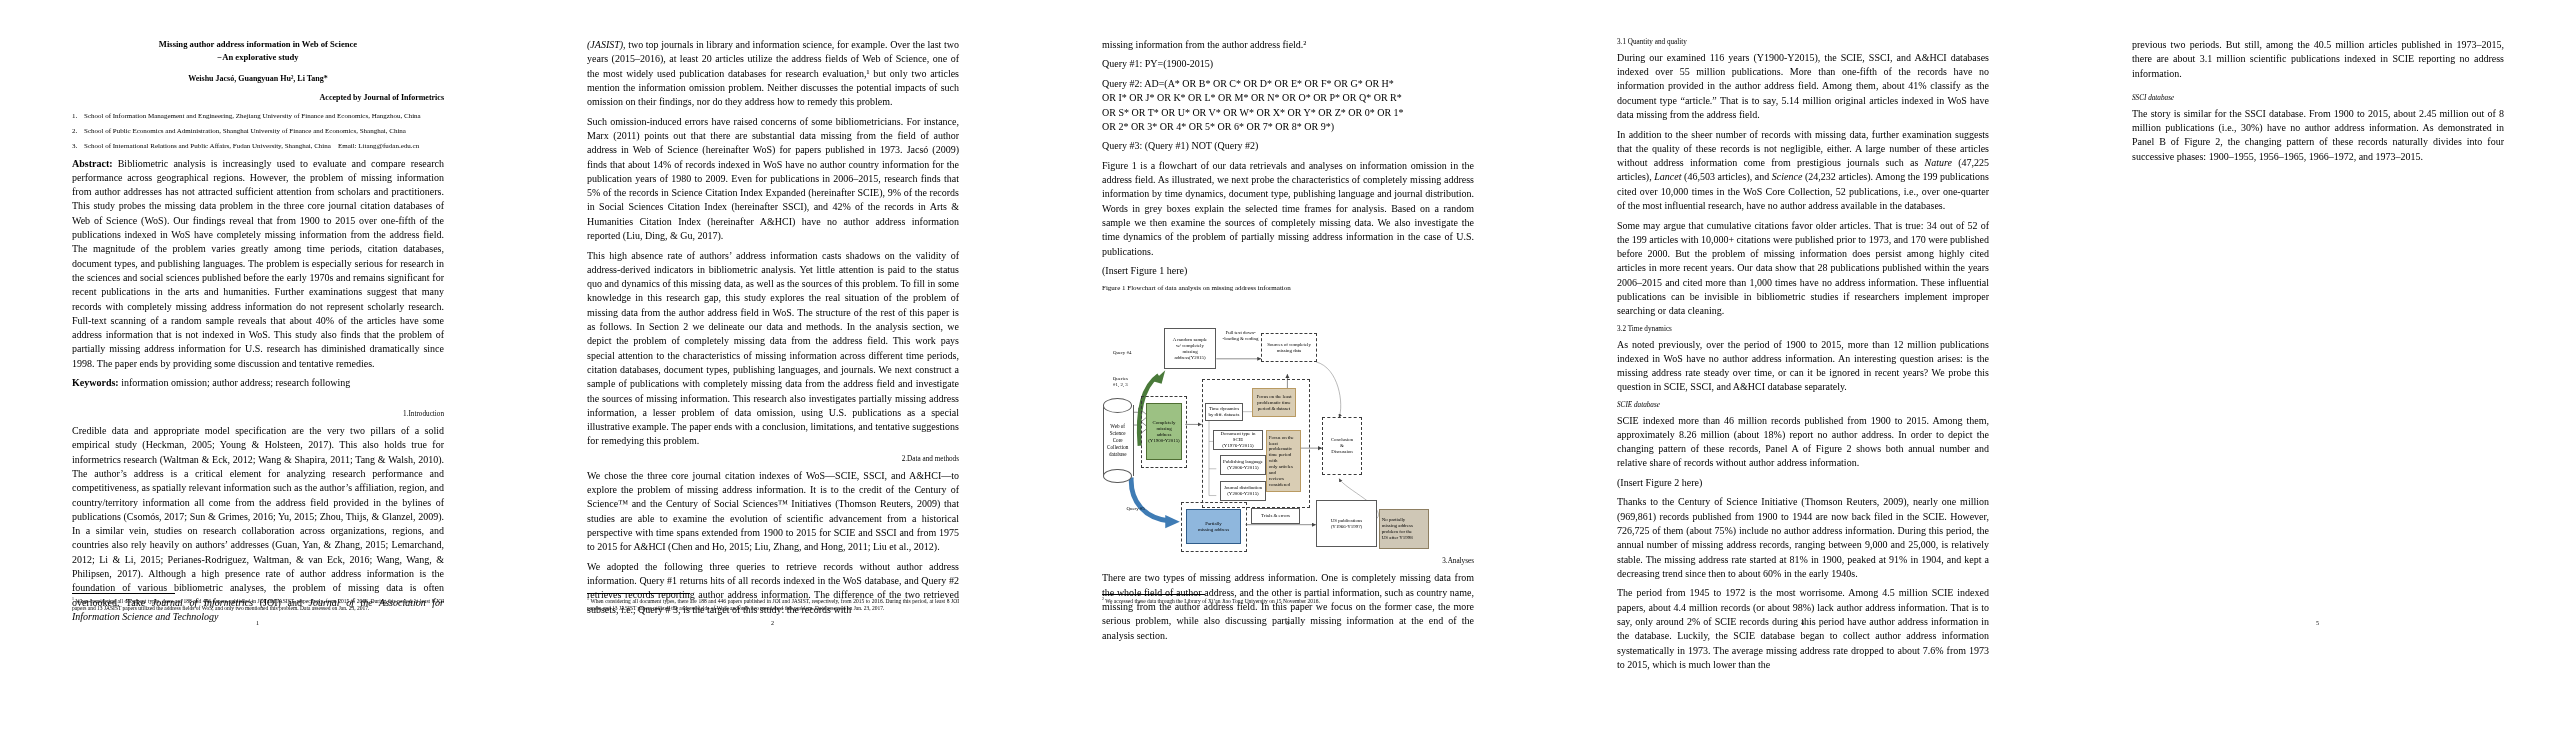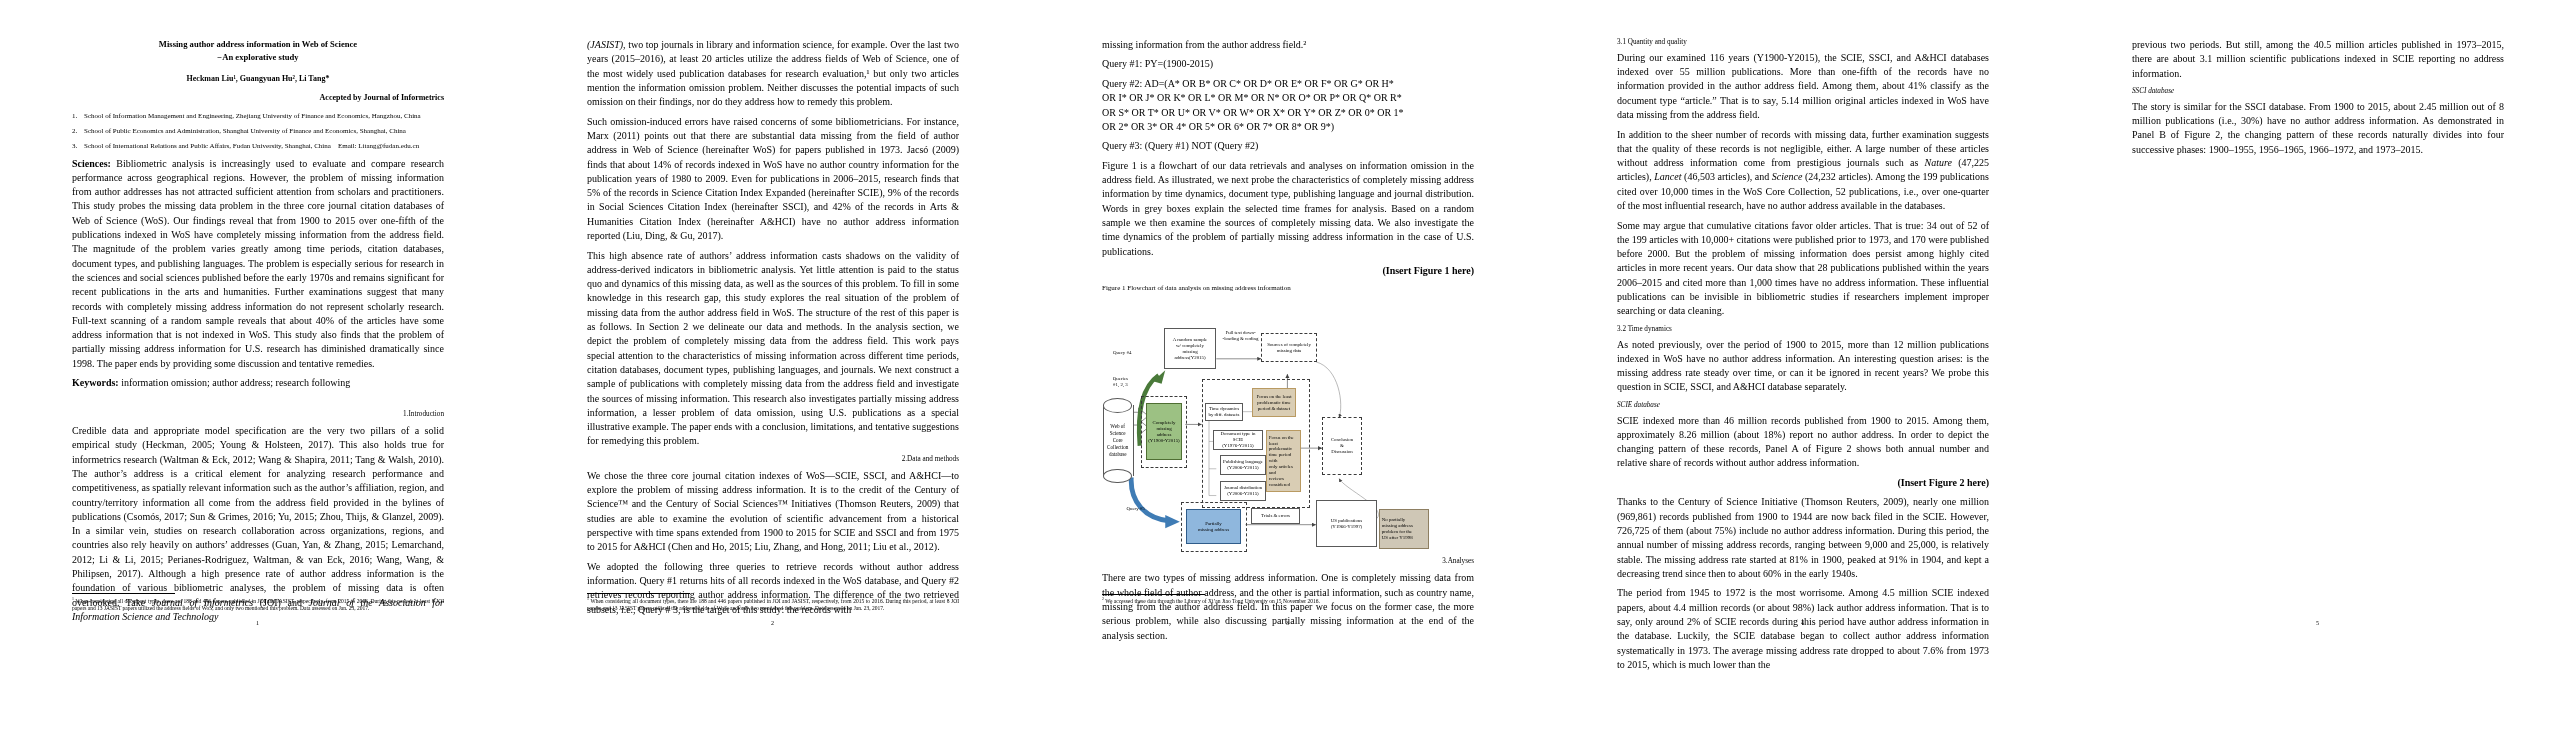--- a/index.html
+++ b/index.html
@@ -33,21 +33,21 @@
     counter-increment:aff;content:counter(aff) ".";
     position:absolute;left:0;top:0;
   }
   p{margin:0 0 5.2px 0;font-size:10px;line-height:1.43;text-align:justify;text-justify:inter-word;}
   p.noind{text-indent:0;}
   .lbl{font-weight:bold;}
   .h1{font-size:7.2px;margin:0 0 4.9px 0;line-height:1.4;text-align:right;}
   .h1 .num{display:inline-block;width:11px;}
   .h2{font-size:7.2px;margin:6px 0 4.9px 0;}
   .h3{font-size:7.2px;font-style:italic;margin:6px 0 4.9px 0;}
-  .center{text-align:right;font-weight:bold;}
+  .center{text-align:left;}
   .it{font-style:italic;}
   .pagenum{
     position:absolute;left:0;right:0;bottom:16px;
     text-align:center;font-size:6px;
   }
   .fn-wrap{position:absolute;left:72px;width:372px;bottom:29px;}
   .fn-rule{width:103px;height:0.6px;background:#000;margin-bottom:4.3px;}
   .fn{font-size:5.5px;line-height:1.38;text-align:justify;margin:0;}
   .fn sup{font-size:.7em;}
   
@@ -77,31 +77,31 @@
 <body>
 
 <div class="sheets">
 
   <div class="page">
     <div class="col">
       <div class="title">
         <div>Missing author address information in Web of Science</div>
         <div>−An explorative study</div>
       </div>
-      <div class="authors">Heckman Liu¹, Guangyuan Hu², Li Tang*</div>
+      <div class="authors">Weishu Jacsó, Guangyuan Hu², Li Tang*</div>
       <div class="accepted">Accepted by Journal of Informetrics</div>
 
       <ol class="afflist">
         <li>School of Information Management and Engineering, Zhejiang University of Finance and Economics, Hangzhou, China</li>
         <li>School of Public Economics and Administration, Shanghai University of Finance and Economics, Shanghai, China</li>
         <li>School of International Relations and Public Affairs, Fudan University, Shanghai, China Email: Litang@fudan.edu.cn</li>
       </ol>
 
       <p>
-        <span class="lbl">Sciences:</span>
+        <span class="lbl">Abstract:</span>
         <span>Bibliometric analysis is increasingly used to evaluate and compare research performance across geographical regions. However, the problem of missing information from author addresses has not attracted sufficient attention from scholars and practitioners. This study probes the missing data problem in the three core journal citation databases of Web of Science (WoS). Our findings reveal that from 1900 to 2015 over one-fifth of the publications indexed in WoS have completely missing information from the address field. The magnitude of the problem varies greatly among time periods, citation databases, document types, and publishing languages. The problem is especially serious for research in the sciences and social sciences published before the early 1970s and remains significant for recent publications in the arts and humanities. Further examinations suggest that many records with completely missing address information do not represent scholarly research. Full-text scanning of a random sample reveals that about 40% of the articles have some address information that is not indexed in WoS. This study also finds that the problem of partially missing address information for U.S. research has diminished dramatically since 1998. The paper ends by providing some discussion and tentative remedies.</span>
       </p>
 
       <p>
         <span class="lbl">Keywords:</span>
         <span>information omission; author address; research following</span>
       </p>
 
       <div style="height:13.4px"></div>
 
@@ -308,20 +308,20 @@
       <p class="center">(Insert Figure 2 here)</p>
       <p>Thanks to the Century of Science Initiative (Thomson Reuters, 2009), nearly one million (969,861) records published from 1900 to 1944 are now back filed in the SCIE. However, 726,725 of them (about 75%) include no author address information. During this period, the annual number of missing address records, ranging between 9,000 and 25,000, is relatively stable. The missing address rate started at 81% in 1900, peaked at 91% in 1904, and kept a decreasing trend since then to about 60% in the early 1940s.</p>
       <p>The period from 1945 to 1972 is the most worrisome. Among 4.5 million SCIE indexed papers, about 4.4 million records (or about 98%) lack author address information. That is to say, only around 2% of SCIE records during this period have author address information in the database. Luckily, the SCIE database began to collect author address information systematically in 1973. The average missing address rate dropped to about 7.6% from 1973 to 2015, which is much lower than the</p>
     </div>
     <div class="pagenum">4</div>
   </div>
 
   <div class="page">
     <div class="col">
       <p>previous two periods. But still, among the 40.5 million articles published in 1973–2015, there are about 3.1 million scientific publications indexed in SCIE reporting no address information.</p>
-      <div class="h3" style="margin-top:6px">SSCI database</div>
+      <div class="h3" style="margin-top:13px">SSCI database</div>
       <p>The story is similar for the SSCI database. From 1900 to 2015, about 2.45 million out of 8 million publications (i.e., 30%) have no author address information. As demonstrated in Panel B of Figure 2, the changing pattern of these records naturally divides into four successive phases: 1900–1955, 1956–1965, 1966–1972, and 1973–2015.</p>
     </div>
     <div class="pagenum">5</div>
   </div>
 
 </div>
 
 
 </body></html>

